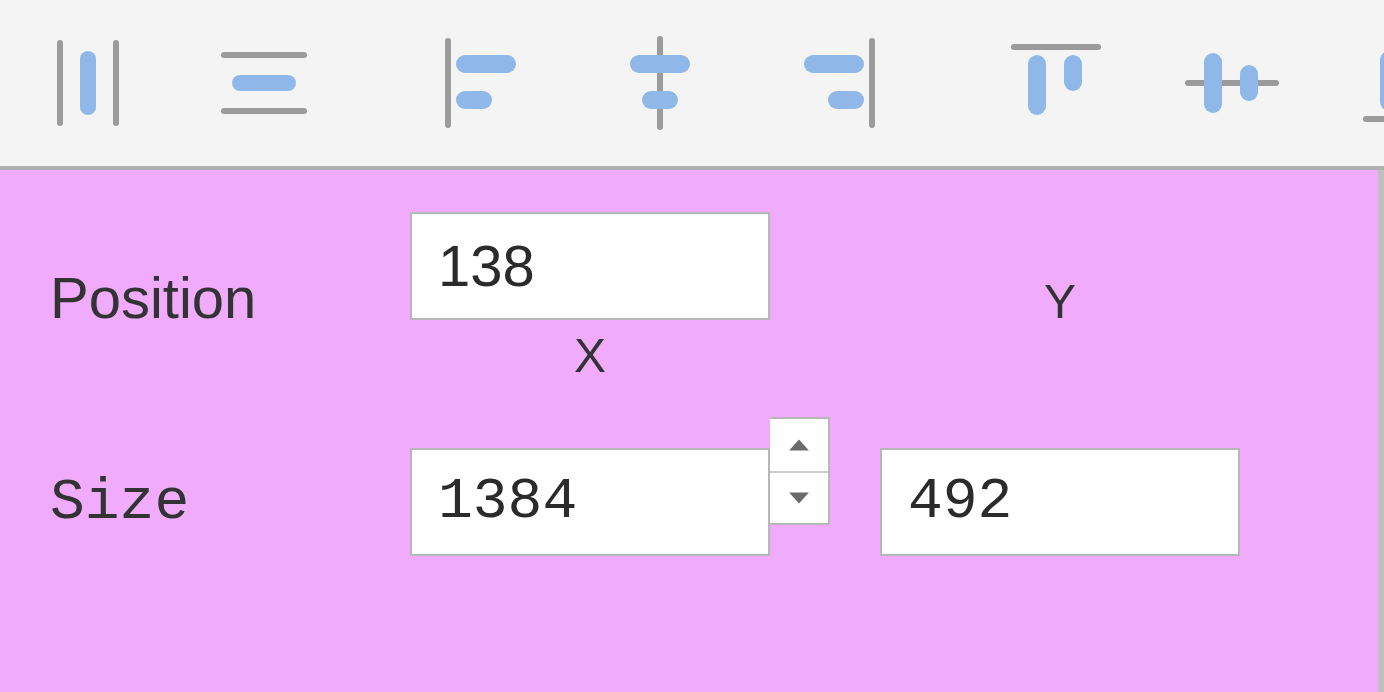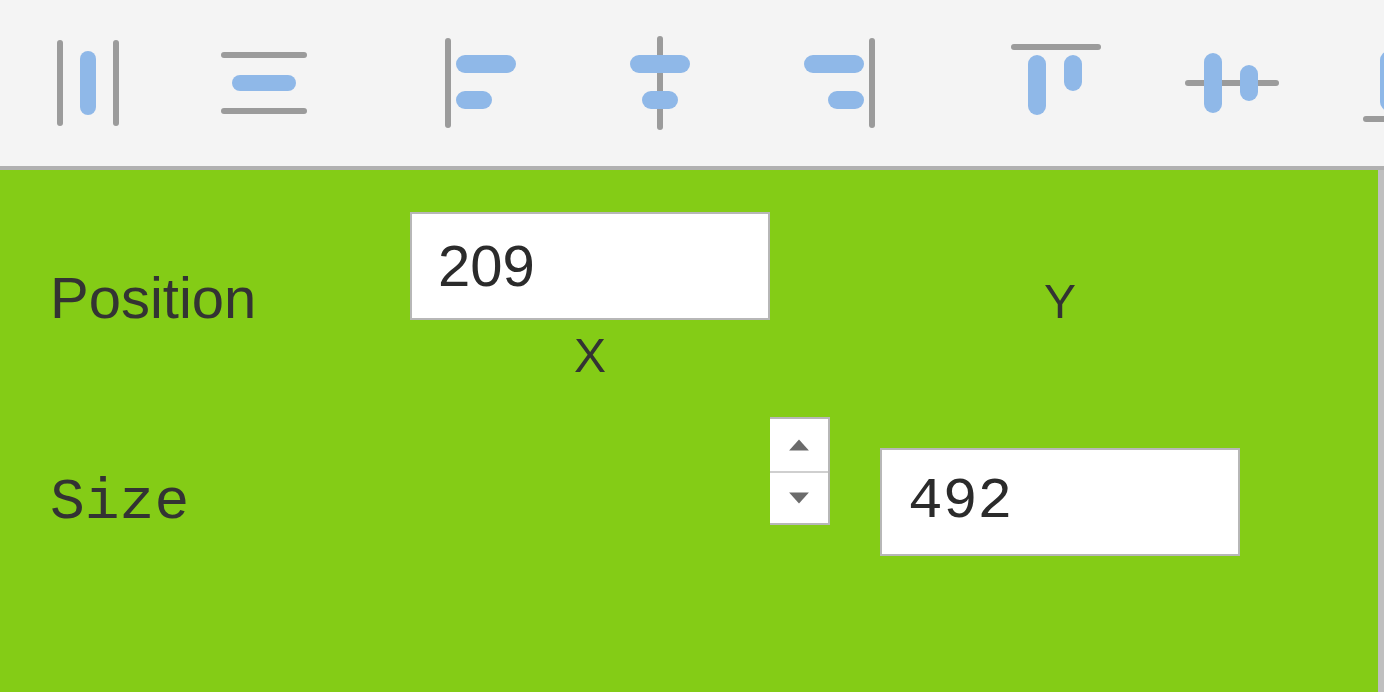--- a/index.html
+++ b/index.html
@@ -44,21 +44,21 @@
     justify-content: center;
     cursor: default;
   }
   .tool-btn svg { width: 100px; height: 100px; display: block; }
   .stroke-gray { stroke: #9b9b9b; }
   .fill-blue  { fill:   #8fb8e8; }
 
   
   .panel {
     height: 522px;
-    background: #84cc16;
+    background: #f0abfc;
     padding: 42px 50px 10px 50px;
     border-right: 6px solid #bfbfbf;
   }
   .row {
     display: grid;
     grid-template-columns: 360px 360px 70px 40px 360px;
     align-items: center;
     margin-bottom: 14px;
   }
   .row-label {
@@ -192,37 +192,40 @@
   </div>
 </div>
 
 <div class="panel">
 
   <div class="row">
     <div class="row-label">Position</div>
 
     <div class="field-col">
       <div class="field-wrap">
-        <div class="input-box">209</div>
+        <div class="input-box">138</div>
       </div>
       <div class="sub-label">X</div>
     </div>
 
     <div></div>
       <div></div>
 
     <div class="field-col">
       <div class="sub-label">Y</div>
     </div>
   </div>
 
   <div class="row" style="margin-top:34px;font-family:Liberation Mono, monospace;">
     <div class="row-label">Size</div>
 
     <div class="field-col">
+      <div class="field-wrap">
+        <div class="input-box">1384</div>
+      </div>
     </div>
 
     <div class="field-col">
       <div class="stepper">
         <button>
           <svg viewBox="0 0 20 12">
               <polygon points="10,1 19,11 1,11"></polygon>
             </svg>
         </button>
         <button>

